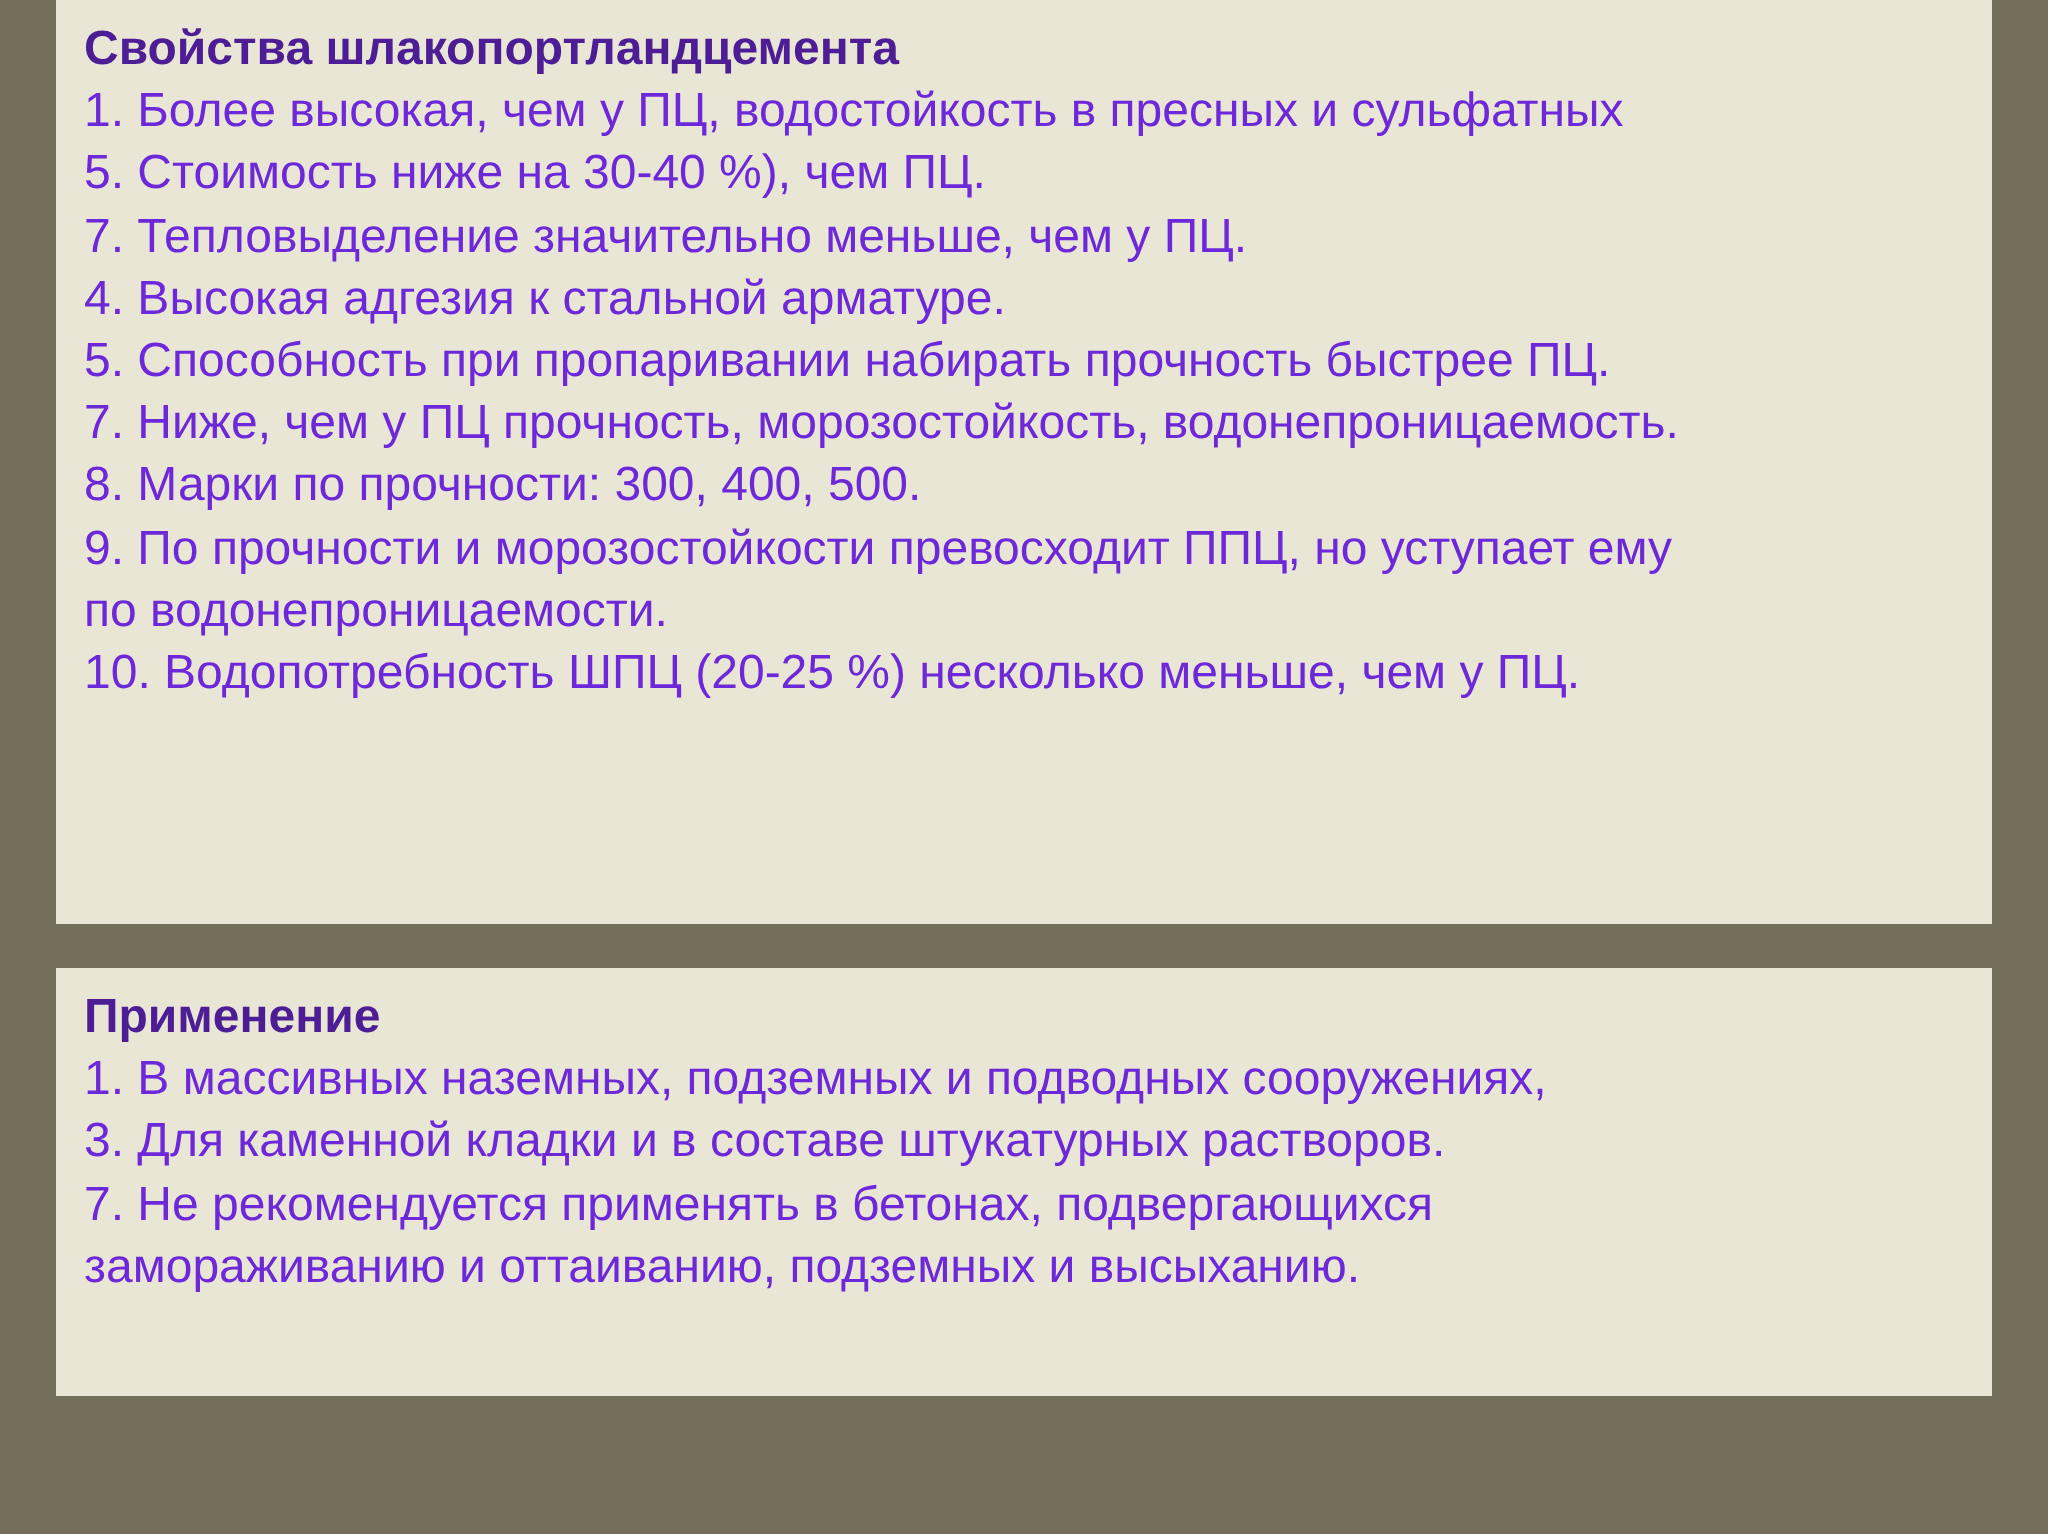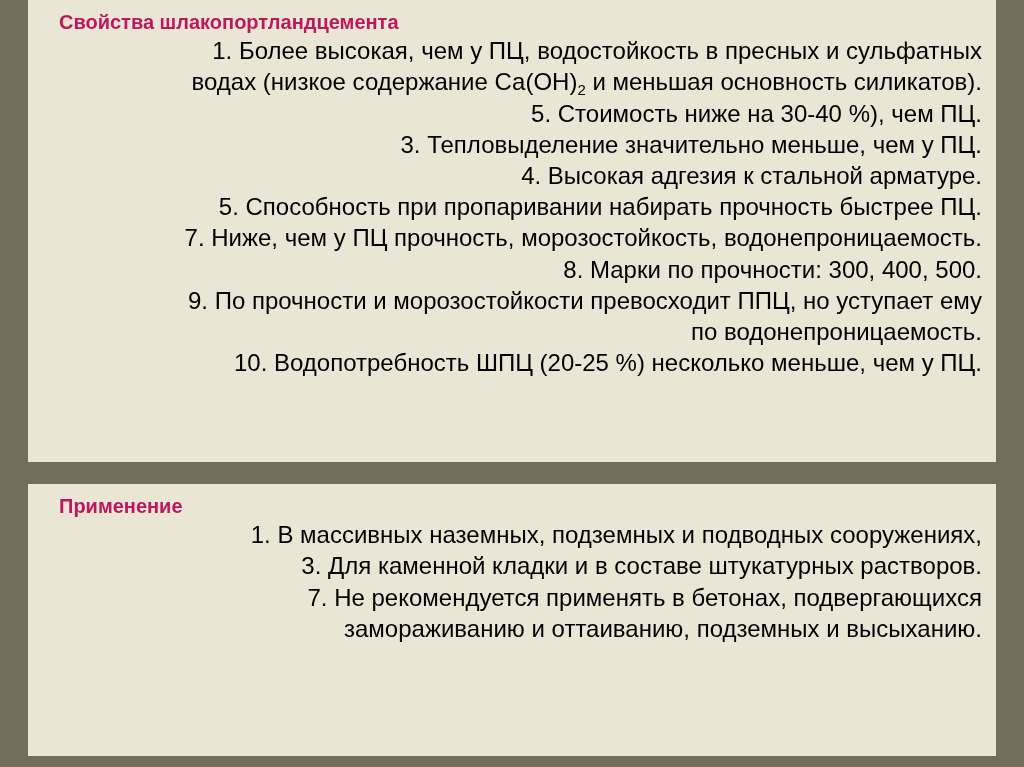--- a/index.html
+++ b/index.html
@@ -26,62 +26,60 @@
     background: #E9E6D6;
     box-sizing: border-box;
     padding: 10px 14px 12px 14px;
   }
   .panel-top {
     top: 0px;
     height: 462px;
   }
   .panel-bottom {
     top: 484px;
-    height: 272px;
+    height: 214px;
   }
   .heading {
-    font-size: 20px;
+    font-size: 24px;
     font-weight: bold;
-    color: #be185d;
+    color: #4c1d95;
     line-height: 1.26;
-    margin: 0 0 0 17px;
+    margin: 0 0 0 0;
     letter-spacing: 0px;
   }
   .line {
     font-size: 24px;
-    color: #000000;
+    color: #6d28d9;
     line-height: 1.30;
     margin: 0;
     white-space: normal;
-    text-align: right;
   }
   sub {
     font-size: 15px;
     vertical-align: baseline;
     position: relative;
     top: 5px;
   }
 </style>
 </head>
 <body>
 
 <div class="slide">
 
   <div class="panel panel-top">
     <div class="heading">Свойства шлакопортландцемента</div>
     <div class="line">1. Более высокая, чем у ПЦ, водостойкость в пресных и сульфатных</div>
-    <div class="line"><span>водах (низкое содержание Са(ОН)</span><sub>2</sub><span> и меньшая основность силикатов).</span></div>
     <div class="line">5. Стоимость ниже на 30-40 %), чем ПЦ.</div>
-    <div class="line">3. Тепловыделение значительно меньше, чем у ПЦ.</div>
+    <div class="line">7. Тепловыделение значительно меньше, чем у ПЦ.</div>
     <div class="line">4. Высокая адгезия к стальной арматуре.</div>
     <div class="line">5. Способность при пропаривании набирать прочность быстрее  ПЦ.</div>
     <div class="line">7. Ниже, чем у ПЦ прочность, морозостойкость, водонепроницаемость.</div>
     <div class="line">8. Марки по прочности: 300, 400, 500.</div>
     <div class="line">9. По прочности и морозостойкости превосходит  ППЦ, но уступает ему</div>
-    <div class="line">по водонепроницаемость.</div>
+    <div class="line">по водонепроницаемости.</div>
     <div class="line">10. Водопотребность ШПЦ (20-25 %) несколько меньше, чем у ПЦ.</div>
   </div>
 
   <div class="panel panel-bottom">
     <div class="heading">Применение</div>
     <div class="line">1. В массивных наземных, подземных и подводных сооружениях,</div>
     <div class="line">3. Для каменной кладки и в составе штукатурных растворов.</div>
     <div class="line">7. Не рекомендуется применять в бетонах, подвергающихся</div>
     <div class="line">замораживанию и оттаиванию, подземных и высыханию.</div>
   </div>

